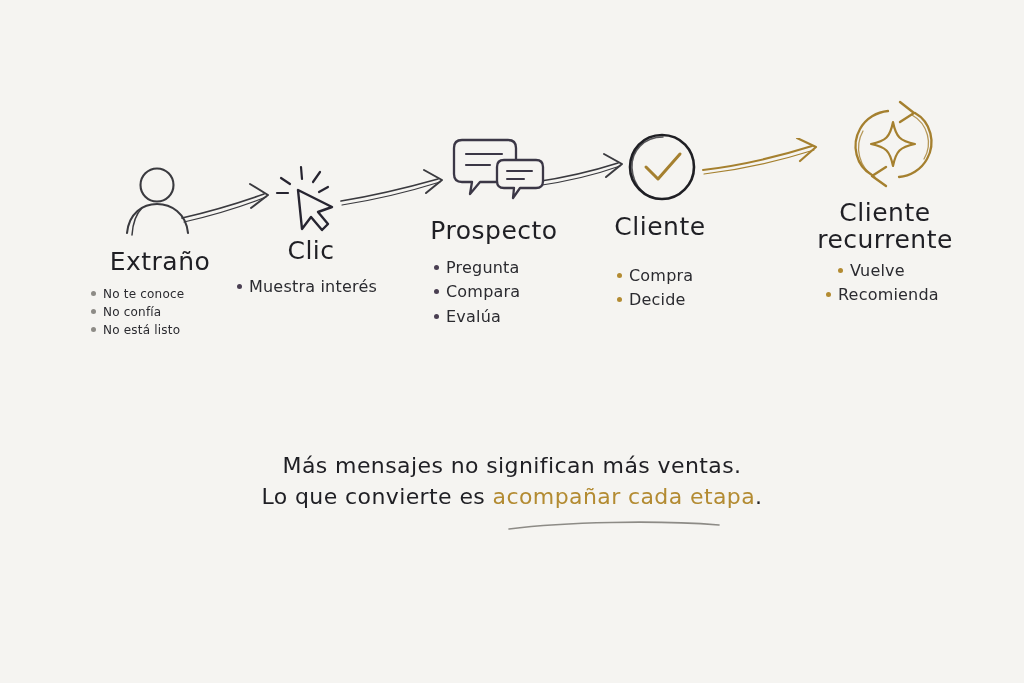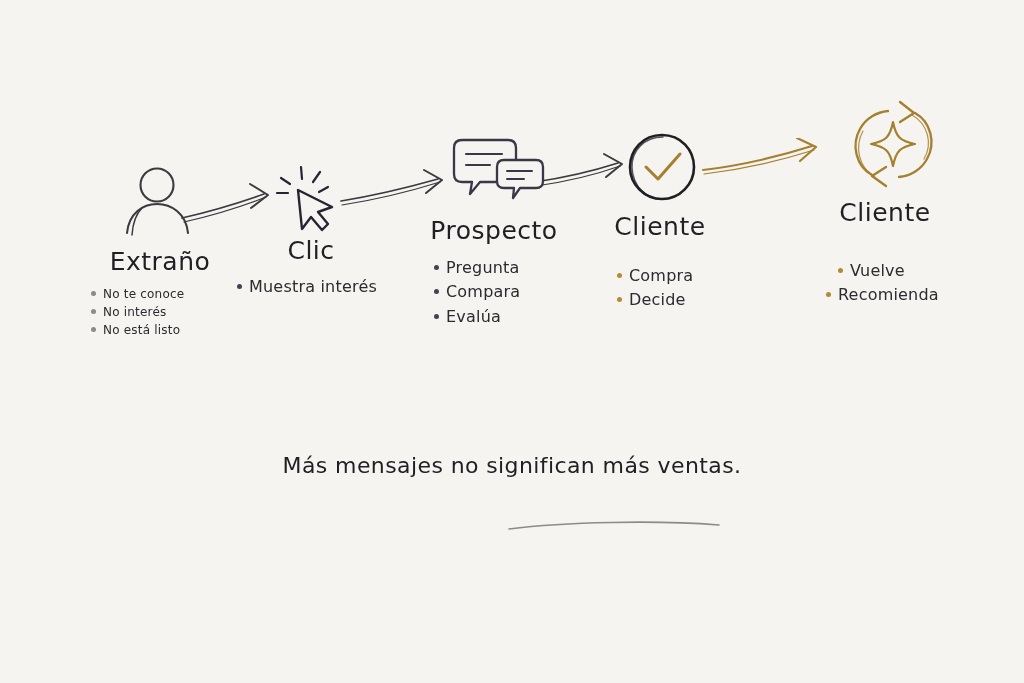--- a/index.html
+++ b/index.html
@@ -113,21 +113,21 @@
 
   <div class="stage" style="left:60px; top:165px; width:200px;">
     <svg class="stage-icon" style="left:53px; top:0px;" width="94" height="72" viewBox="0 0 94 72">
       <circle cx="44" cy="20" r="16.5" fill="none" stroke="#3a3a3f" stroke-width="2.1"></circle>
       <path d="M14 68 C 16 48, 30 39, 44 39 C 58 39, 73 48, 75 68" fill="none" stroke="#3a3a3f" stroke-width="2.1" stroke-linecap="round"></path>
       <path d="M19 70 C 20 55, 24 48, 29 43" fill="none" stroke="#3a3a3f" stroke-width="1.5" stroke-linecap="round"></path>
     </svg>
     <div class="stage-title" style="position:absolute; left:0; top:82px; width:200px; font-size:25px;">Extraño</div>
     <ul class="bullets" style="position:absolute; left:31px; top:120px; text-align:left; font-size:12px;">
       <li><span class="dot" style="background:#8d8b86;"></span><span>No te conoce</span></li>
-      <li><span class="dot" style="background:#8d8b86;"></span><span>No interés</span></li>
+      <li><span class="dot" style="background:#8d8b86;"></span><span>No confía</span></li>
       <li><span class="dot" style="background:#8d8b86;"></span><span>No está listo</span></li>
     </ul>
   </div>
 
   <div class="stage" style="left:228px; top:160px; width:166px;">
     <svg class="stage-icon" style="left:40px; top:0px;" width="86" height="76" viewBox="0 0 86 76">
       <path d="M30 30 L 34 69 L 43 57 L 54 70 L 60 64 L 50 52 L 64 47 Z" fill="none" stroke="#262430" stroke-width="2.4" stroke-linejoin="round" stroke-linecap="round"></path>
       <path d="M33 7 L 34 19" fill="none" stroke="#262430" stroke-width="2.2" stroke-linecap="round"></path>
       <path d="M13 18 L 22 24" fill="none" stroke="#262430" stroke-width="2.2" stroke-linecap="round"></path>
       <path d="M52 12 L 45 22" fill="none" stroke="#262430" stroke-width="2.2" stroke-linecap="round"></path>
@@ -175,28 +175,32 @@
       <path d="M75 18 C 91 27, 96 48, 87 64 C 81 75, 70 81, 59 82" fill="none" stroke="#a5802f" stroke-width="2.3" stroke-linecap="round"></path>
       <path d="M72 20 C 88 29, 93 49, 84 64" fill="none" stroke="#a5802f" stroke-width="1.3" stroke-linecap="round" opacity="0.8"></path>
       <path d="M32 80 C 16 71, 11 50, 20 34 C 26 23, 37 17, 48 16" fill="none" stroke="#a5802f" stroke-width="2.3" stroke-linecap="round"></path>
       <path d="M35 82 C 19 73, 14 52, 23 36" fill="none" stroke="#a5802f" stroke-width="1.3" stroke-linecap="round" opacity="0.8"></path>
       <path d="M60 7 L 74 18 L 60 27" fill="none" stroke="#a5802f" stroke-width="2.4" stroke-linecap="round" stroke-linejoin="round"></path>
       <path d="M46 72 L 32 81 L 46 91" fill="none" stroke="#a5802f" stroke-width="2.4" stroke-linecap="round" stroke-linejoin="round"></path>
       <path d="M53 27 C 56 42, 60 46, 75 49 C 60 52, 56 56, 53 71 C 50 56, 46 52, 31 49 C 46 46, 50 42, 53 27 Z" fill="none" stroke="#a5802f" stroke-width="2.2" stroke-linejoin="round"></path>
     </svg>
     <div class="stage-title" style="position:absolute; left:0; top:104px; width:190px; font-size:25px;">
       <span class="stage-title-line">Cliente</span>
+      <span class="stage-title-line">recurrente</span>
     </div>
     <ul class="bullets" style="position:absolute; left:36px; top:164px; text-align:left; font-size:16px;">
       <li style="padding-left:12px;"><span class="dot" style="background:#b38b32;"></span><span>Vuelve</span></li>
       <li><span class="dot" style="background:#b38b32;"></span><span>Recomienda</span></li>
     </ul>
   </div>
 
   <div class="caption" style="top:450px; font-size:22px;">
     <span class="caption-line">Más mensajes no significan más ventas.</span>
+    <span class="caption-line">
+      <span>Lo que convierte es </span><span class="hl">acompañar cada etapa</span><span>.</span>
+    </span>
   </div>
 
   <svg class="underline-svg" style="left:505px; top:518px;" width="220" height="16" viewBox="0 0 220 16">
     <path d="M4 11 C 60 4, 150 2, 214 7" fill="none" stroke="#8d8b86" stroke-width="1.7" stroke-linecap="round"></path>
   </svg>
 
 </div>
 
 </body></html>

